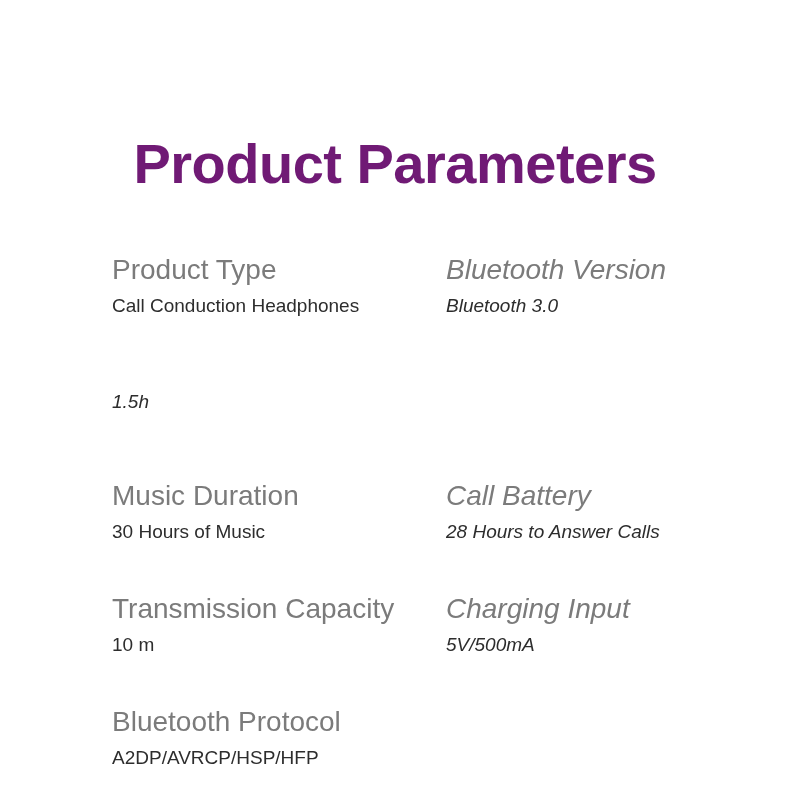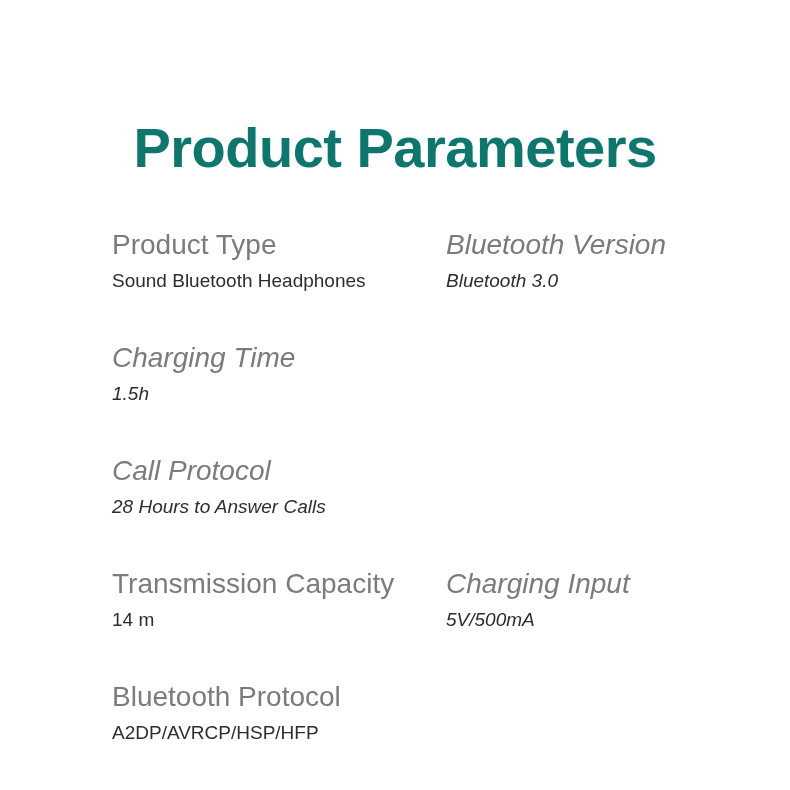--- a/index.html
+++ b/index.html
@@ -19,43 +19,43 @@
     width: 790px;
     height: 790px;
     background: #ffffff;
     overflow: hidden;
     box-sizing: border-box;
   }
 
   
   .page-title {
     position: absolute;
-    top: 78px;
+    top: 94px;
     left: 0;
     width: 790px;
     text-align: center;
     font-size: 56px;
     line-height: 64px;
     font-weight: 700;
-    color: #0f766e;
+    color: #701a75;
     letter-spacing: -0.5px;
     white-space: nowrap;
   }
 
   
   .spec-grid {
     position: absolute;
     top: 228px;
     left: 112px;
     width: 600px;
   }
 
   .spec-row {
     display: flex;
-    align-items: flex-start;
+    align-items: center;
     height: 113px;
   }
 
   .spec-cell {
     width: 334px;
     flex: 0 0 334px;
     box-sizing: border-box;
     padding-right: 6px;
   }
 
@@ -93,46 +93,49 @@
 
 <div class="page">
 
   <h1 class="page-title">Product Parameters</h1>
 
   <div class="spec-grid">
 
     <div class="spec-row">
       <div class="spec-cell">
         <span class="spec-label">Product Type</span>
-        <span class="spec-value">Sound Bluetooth Headphones</span>
+        <span class="spec-value">Call Conduction Headphones</span>
       </div>
       <div class="spec-cell right">
         <span class="spec-label">Bluetooth Version</span>
         <span class="spec-value">Bluetooth 3.0</span>
       </div>
     </div>
 
     <div class="spec-row">
       <div class="spec-cell right">
-        <span class="spec-label">Charging Time</span>
         <span class="spec-value">1.5h</span>
       </div>
     </div>
 
     <div class="spec-row">
+      <div class="spec-cell">
+        <span class="spec-label">Music Duration</span>
+        <span class="spec-value">30 Hours of Music</span>
+      </div>
       <div class="spec-cell right">
-        <span class="spec-label">Call Protocol</span>
+        <span class="spec-label">Call Battery</span>
         <span class="spec-value">28 Hours to Answer Calls</span>
       </div>
     </div>
 
     <div class="spec-row">
       <div class="spec-cell">
         <span class="spec-label">Transmission Capacity</span>
-        <span class="spec-value">14 m</span>
+        <span class="spec-value">10 m</span>
       </div>
       <div class="spec-cell right">
         <span class="spec-label">Charging Input</span>
         <span class="spec-value">5V/500mA</span>
       </div>
     </div>
 
     <div class="spec-row">
       <div class="spec-cell">
         <span class="spec-label">Bluetooth Protocol</span>

